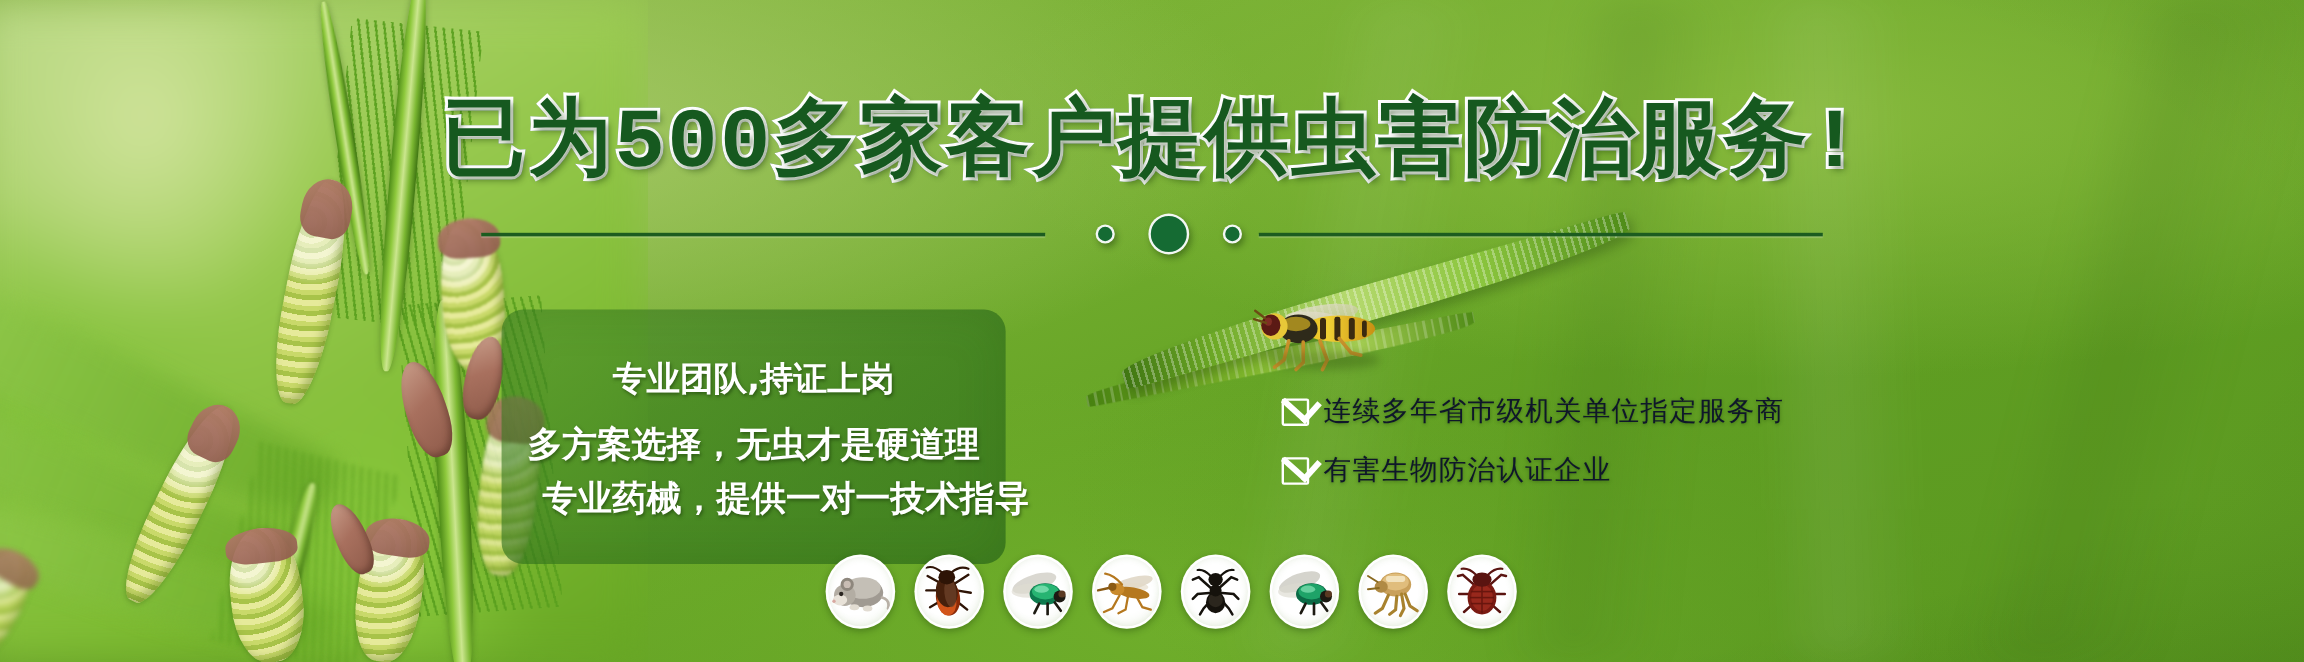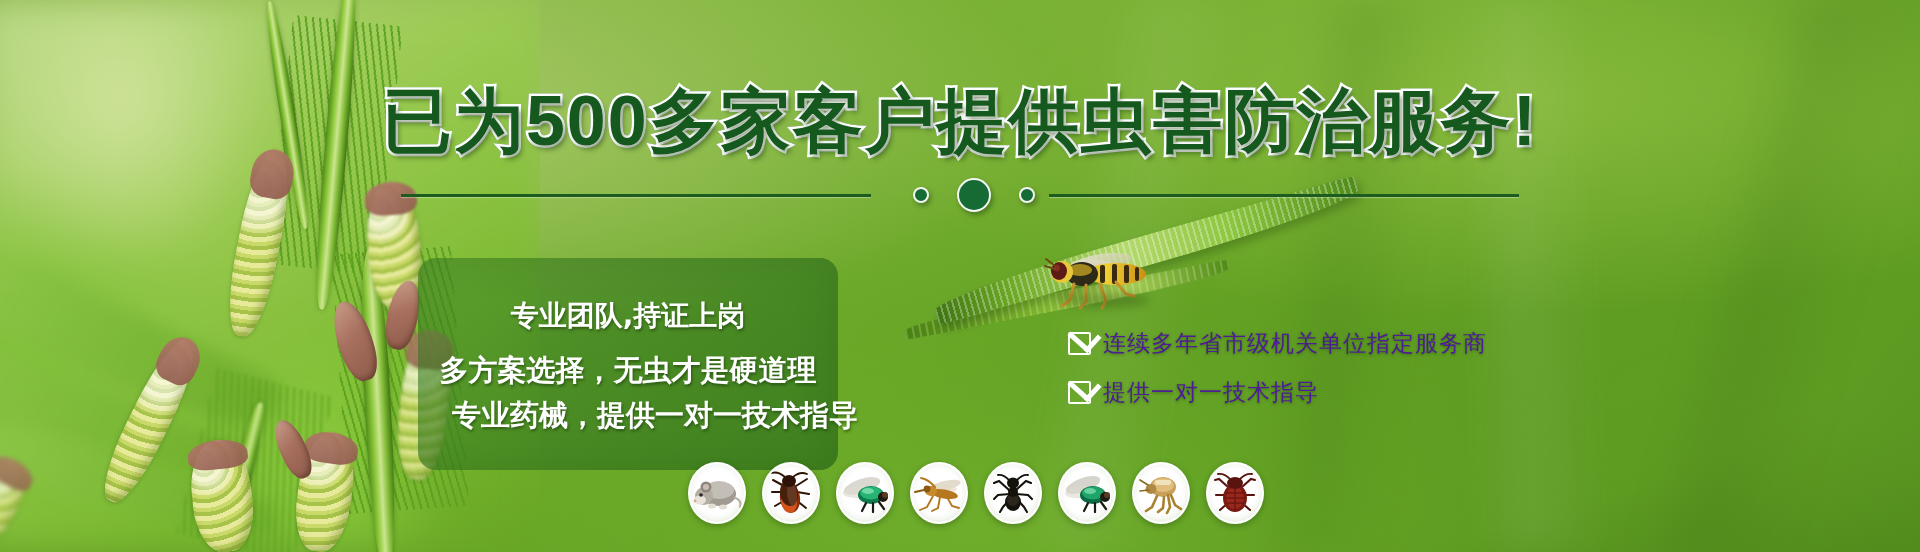--- a/index.html
+++ b/index.html
@@ -153,21 +153,21 @@
   }
 
   
   .headline{
     position:absolute; left:0; right:0; top:86px;
     text-align:center;
     font-size:70px; line-height:1;
     font-weight:bold;
     letter-spacing:2px;
     color:#16591f;
-    font-family:Liberation Sans, sans-serif;
+    font-family:Liberation Mono, monospace;
     -webkit-text-stroke:5px #ffffff;
     paint-order:stroke fill;
     text-shadow:
       0 0 2px rgba(255,255,255,.9),
       3px 4px 5px rgba(20,50,5,.45);
     background:linear-gradient(180deg,#2e7a33 0%, #1d6326 38%, #0f4d18 72%, #2a7330 100%);
     -webkit-background-clip:text;
     background-clip:text;
     white-space:nowrap;
   }
@@ -242,21 +242,21 @@
   .chk::after{
     content:"";
     position:absolute;
     left:1px; top:-8px;
     width:22px; height:16px;
     border-right:5px solid #ffffff;
     border-bottom:5px solid #ffffff;
     transform:rotate(42deg);
   }
   .bullet-text{
-    color:#4c1d95;
+    color:#0f172a;
     font-size:23px;
     line-height:1;
     letter-spacing:1px;
     white-space:nowrap;
     text-shadow:0 1px 3px rgba(20,50,5,.45);
     font-family:"DejaVu Sans","Liberation Sans",sans-serif;
   }
 
   
   .pests{
@@ -388,21 +388,21 @@
     <div class="slogan-line l3">专业药械，提供一对一技术指导</div>
   </div>
 
   <div class="bullets">
     <div class="bullet">
       <span class="chk"></span>
       <span class="bullet-text">连续多年省市级机关单位指定服务商</span>
     </div>
     <div class="bullet">
       <span class="chk"></span>
-      <span class="bullet-text">提供一对一技术指导</span>
+      <span class="bullet-text">有害生物防治认证企业</span>
     </div>
   </div>
 
   <div class="pests">
 
     <div class="pest">
       <svg width="50" height="38" viewBox="0 0 50 38">
         <ellipse cx="27" cy="20" rx="17" ry="12" fill="#a09a92"></ellipse>
         <ellipse cx="27" cy="16" rx="15" ry="9" fill="#c4bfb6"></ellipse>
         <circle cx="12" cy="22" r="9" fill="#b3ada3"></circle>

